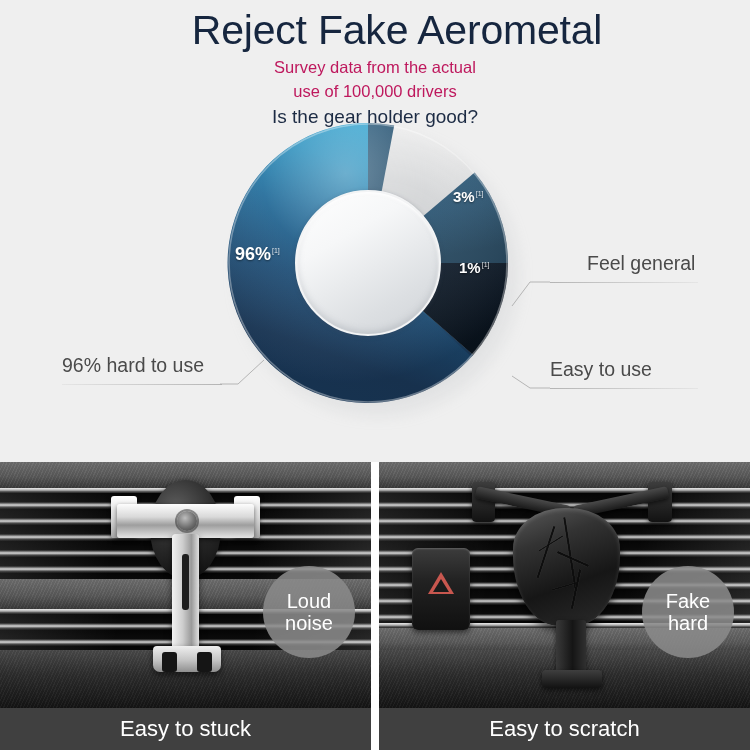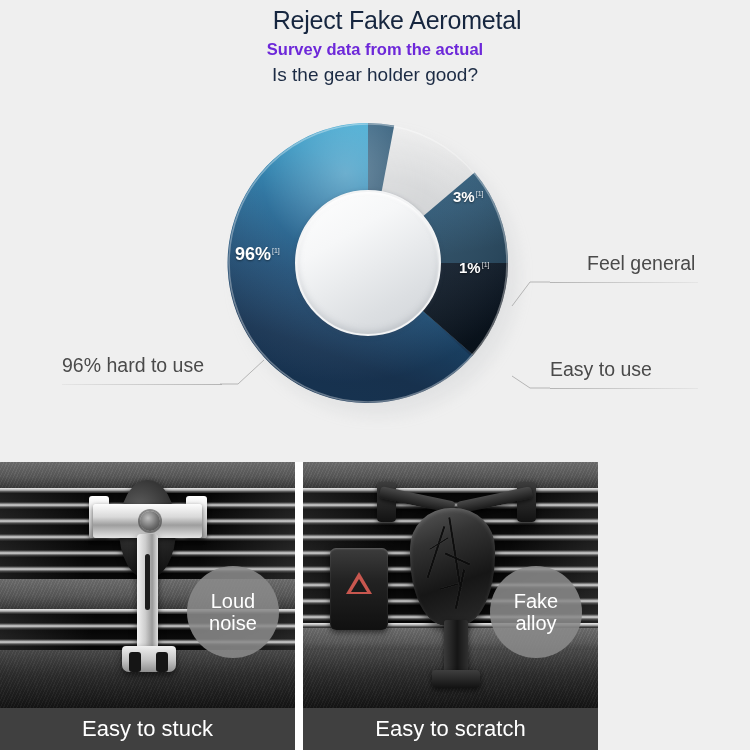--- a/index.html
+++ b/index.html
@@ -16,35 +16,35 @@
     background: #efefef;
     position: relative;
   }
 
   #page { position: relative; width: 750px; height: 750px; }
 
   
   .header { position: absolute; top: 0; left: 0; width: 750px; text-align: center; }
 
   .main-title {
-    font-size: 25px;
+    font-size: 41px;
     color: #16263f;
     letter-spacing: -0.2px;
     padding-top: 6px;
     line-height: 1.18;
     font-weight: 400;
     padding-left: 44px;
   }
 
   .subtitle {
     font-size: 16.5px;
-    color: #6d28d9;
+    color: #be185d;
     line-height: 1.18;
     margin-top: 4px;
-    font-weight: 700;
+    font-weight: 400;
   }
 
   .question {
     font-size: 19px;
     color: #1c2b44;
     margin-top: 5px;
     font-weight: 400;
   }
 
   
@@ -135,21 +135,21 @@
     text-align: center;
     font-size: 29px;
     color: #16263f;
     font-weight: 400;
   }
 
   
   .panels {
     position: absolute;
     top: 462px; left: 0;
-    width: 598px; height: 288px;
+    width: 750px; height: 288px;
     display: flex;
     gap: 8px;
     background: #ffffff;
   }
 
   .panel {
     position: relative;
     flex: 1 1 0;
     overflow: hidden;
     background: #1a1a1a;
@@ -343,20 +343,21 @@
   }
 </style>
 </head>
 <body>
 
 <div id="page">
 
   <div class="header">
     <div class="main-title">Reject Fake Aerometal</div>
     <div class="subtitle">Survey data from the actual</div>
+    <div class="subtitle">use of 100,000 drivers</div>
     <div class="question">Is the gear holder good?</div>
   </div>
 
   <div class="chart-area">
 
     <div class="donut-wrap">
       <div class="donut-shadow"></div>
 
       <svg class="donut-svg" width="290" height="290" viewBox="0 0 290 290">
         <defs>
@@ -505,20 +506,20 @@
             <div class="hr-crack" style="left:22%; top:30%;  width:26%;  height:1.4px; transform:rotate(-32deg);"></div>
             <div class="hr-crack" style="left:58%; top:52%;  width:1.5px; height:34%; transform:rotate(12deg);"></div>
             <div class="hr-crack" style="left:36%; top:66%;  width:22%;  height:1.4px; transform:rotate(-16deg);"></div>
           </div>
           <div class="hr-neck"></div>
           <div class="hr-base"></div>
         </div>
 
         <div class="badge">
           <span>Fake</span>
-          <span>alloy</span>
+          <span>hard</span>
         </div>
       </div>
       <div class="caption">Easy to scratch</div>
     </div>
 
   </div>
 </div>
 
 </body></html>

